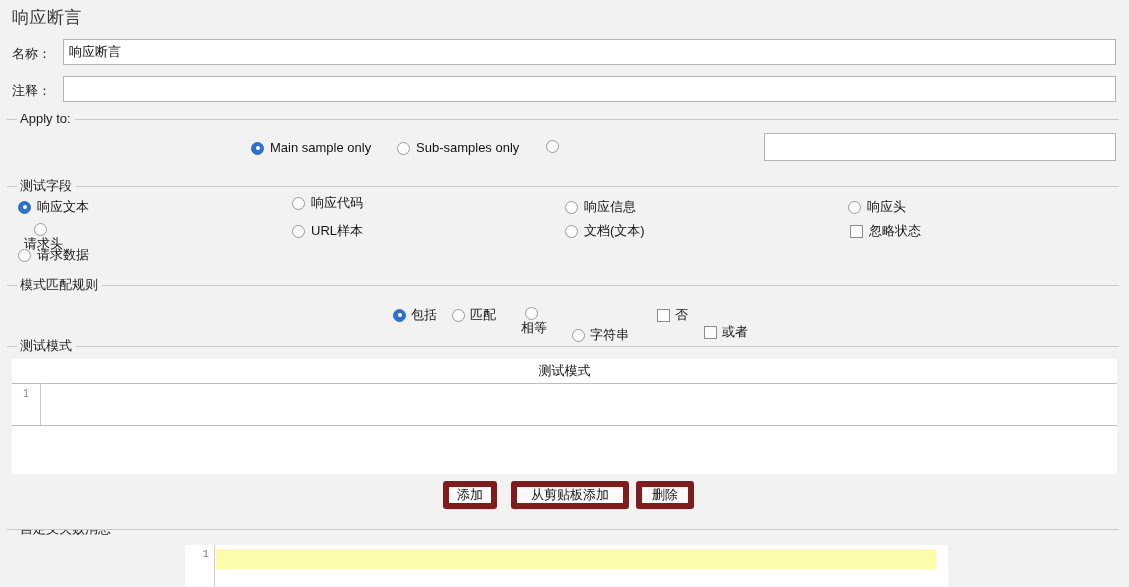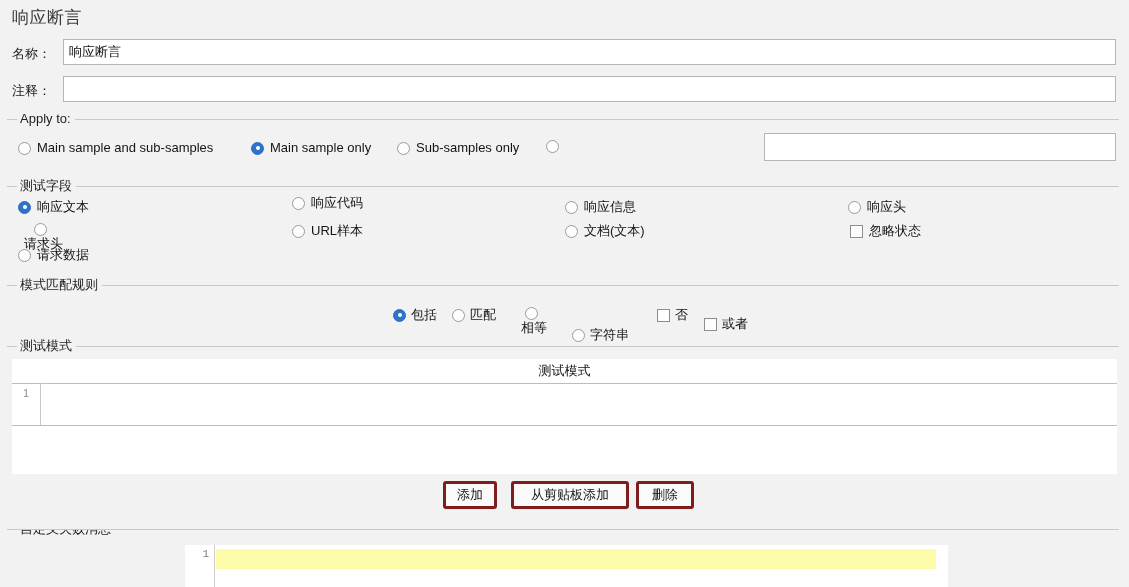--- a/index.html
+++ b/index.html
@@ -165,21 +165,21 @@
     font-size: 14px;
     color: #111;
     white-space: nowrap;
   }
 
   
   .btn {
     position: absolute;
     box-sizing: border-box;
     background: #fafafa;
-    border: 3px solid #7f1d1d;
+    border: 6px solid #7f1d1d;
     border-radius: 3px;
     font-family: Liberation Serif, serif;
     font-size: 13px;
     color: #131313;
     display: flex;
     align-items: center;
     justify-content: center;
     white-space: nowrap;
     box-shadow: 0 1px 0 rgba(0,0,0,0.04);
   }
@@ -224,24 +224,20 @@
 
   <div class="abs row-label" style="left:12px; top:45px;">名称：</div>
   <div class="abs textfield" style="left:63px; top:39px; width:1053px; height:26px;">响应断言</div>
 
   <div class="abs row-label" style="left:12px; top:82px;">注释：</div>
   <div class="abs textfield" style="left:63px; top:76px; width:1053px; height:26px;"></div>
 
   <div class="abs group" style="left:7px; top:119px; width:1112px; height:50px; position:absolute;">
     <div class="group-label">Apply to:</div>
 
-    <div class="opt" style="left:11px; top:20px;">
-      <span class="radio"></span>
-      <span class="opt-text">Main sample and sub-samples</span>
-    </div>
 
     <div class="opt" style="left:244px; top:20px;">
       <span class="radio on"></span>
       <span class="opt-text">Main sample only</span>
     </div>
 
     <div class="opt" style="left:390px; top:20px;">
       <span class="radio"></span>
       <span class="opt-text">Sub-samples only</span>
     </div>
@@ -312,21 +308,21 @@
       <span class="opt-text">相等</span>
     </div>
     <div class="opt small" style="left:565px; top:21px;margin-top:20px;">
       <span class="radio"></span>
       <span class="opt-text">字符串</span>
     </div>
     <div class="opt small" style="left:650px; top:21px;">
       <span class="check"></span>
       <span class="opt-text">否</span>
     </div>
-    <div class="opt small" style="left:697px; top:30px;">
+    <div class="opt small" style="left:697px; top:38px;">
       <span class="check"></span>
       <span class="opt-text">或者</span>
     </div>
   </div>
 
   <div class="abs group" style="left:7px; top:346px; width:1112px; height:168px; position:absolute;">
     <div class="group-label">测试模式</div>
 
     <div class="tbl" style="position:absolute; left:5px; top:12px; width:1105px; height:115px;">
       <div class="tbl-head">

